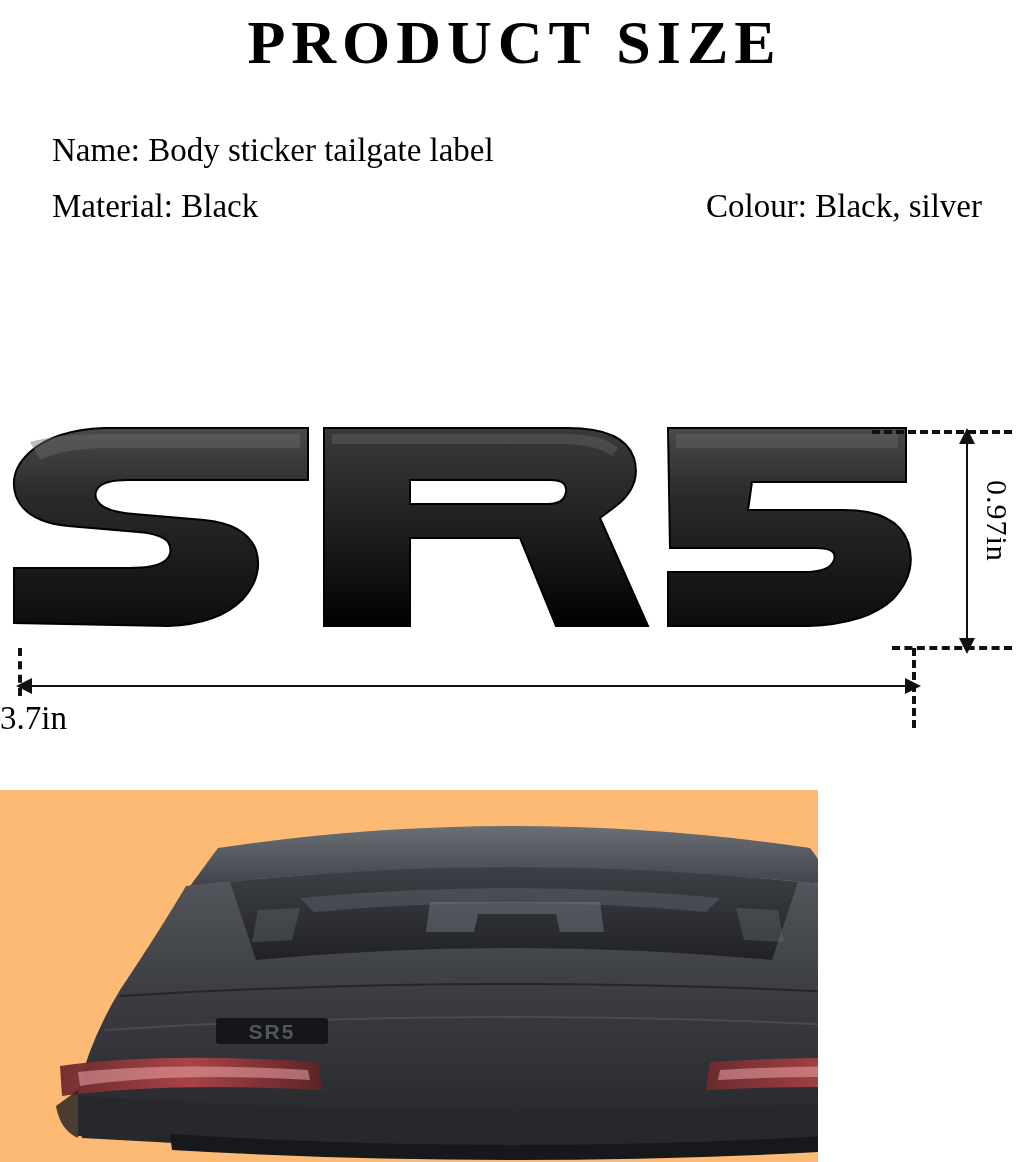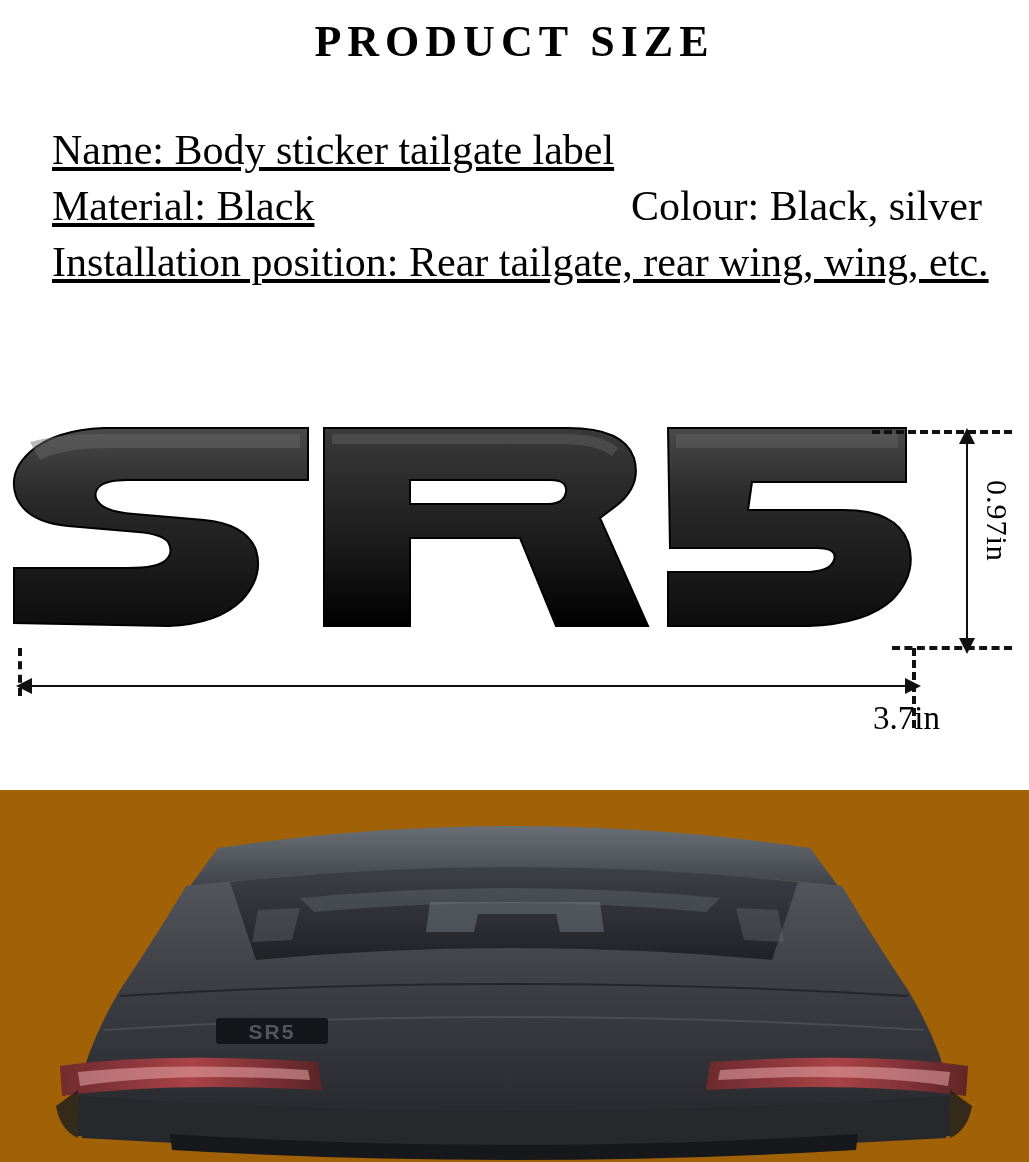--- a/index.html
+++ b/index.html
@@ -17,41 +17,40 @@
   }
 
   
   .title {
     position: absolute;
     top: 6px;
     left: 0;
     width: 1029px;
     text-align: center;
     font-family: "Liberation Serif", serif;
-    font-size: 44px;
+    font-size: 62px;
     font-weight: 700;
     letter-spacing: 6px;
     line-height: 72px;
     white-space: nowrap;
   }
 
   
   .specs {
     position: absolute;
     top: 122px;
     left: 52px;
     width: 940px;
   }
   .spec-row {
     position: relative;
     height: 56px;
-    font-size: 42px;
+    font-size: 33px;
     line-height: 56px;
     white-space: nowrap;
-    text-decoration: underline;
   }
   .spec-row .right {
     position: absolute;
     right: 10px;
     top: 0;
   }
 
   
   .emblem-area {
     position: absolute;
@@ -132,51 +131,48 @@
     font-size: 30px;
     writing-mode: vertical-rl;
     text-orientation: mixed;
     letter-spacing: 1px;
   }
   .dim-label-h {
     position: absolute;
     left: 0;
     top: 290px;
     width: 940px;
-    text-align: right;
+    text-align: left;
     font-size: 33px;
   }
 
   
   .car-area {
     position: absolute;
     left: 0;
     top: 790px;
-    width: 1029px;
+    width: 818px;
     height: 372px;
     overflow: hidden;
-    background: #a16207;
+    background: #fdba74;
   }
   .car-svg { display: block; }
 </style>
 </head>
 <body>
 
 <div class="title">PRODUCT SIZE</div>
 
 <div class="specs">
   <div class="spec-row">
     <span>Name: Body sticker tailgate label</span>
   </div>
   <div class="spec-row">
     <span>Material: Black</span>
     <span class="right">Colour: Black, silver</span>
-  </div>
-  <div class="spec-row">
-    <span>Installation position: Rear tailgate, rear wing, wing, etc.</span>
   </div>
 </div>
 
 <div class="emblem-area">
 
   <div class="emblem">
     <svg width="910" height="245" viewBox="0 0 910 245" xmlns="http://www.w3.org/2000/svg" aria-hidden="true">
       <defs>
         <linearGradient id="blk" x1="0" y1="0" x2="0" y2="1">
           <stop offset="0%" stop-color="#4a4a4a"></stop>

